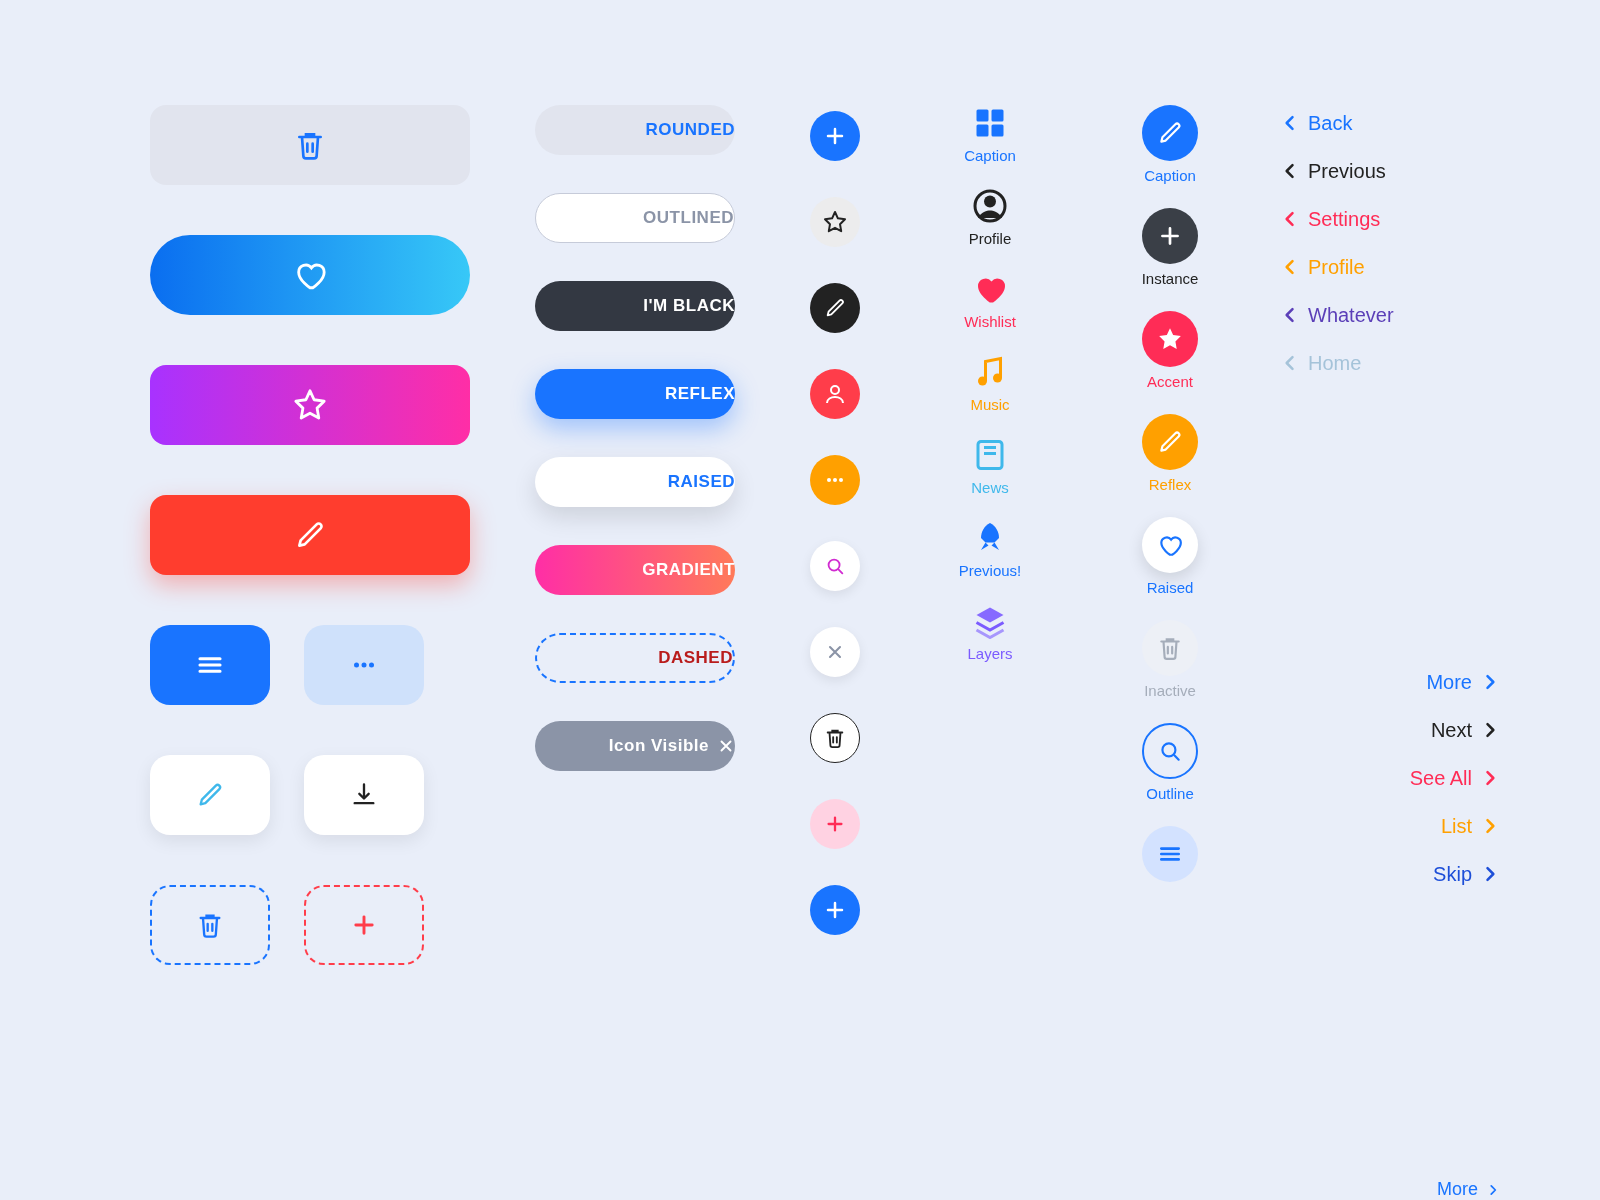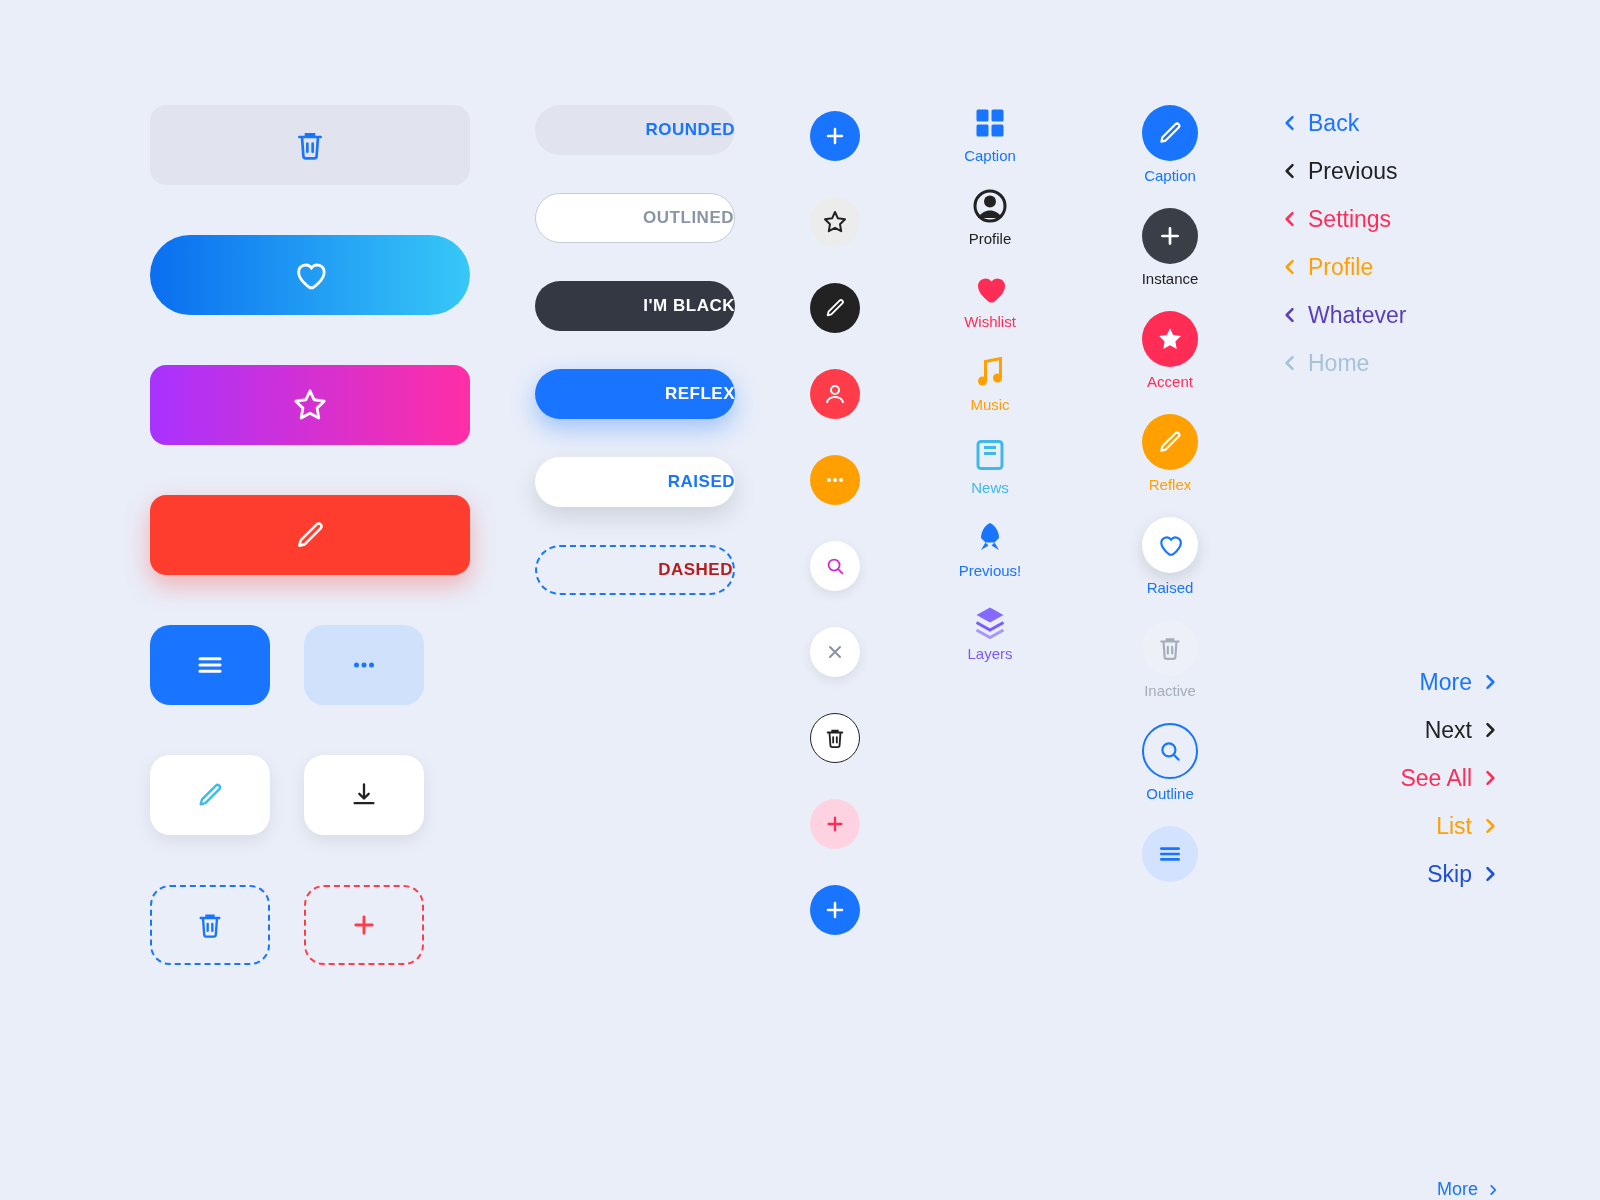--- a/index.html
+++ b/index.html
@@ -70,21 +70,21 @@
   .cap-cell .circ { width:56px; height:56px; }
   .cap { font-size:15px; font-weight:500; }
   .cap-blue{color:#1974ff;} .cap-black{color:#222;} .cap-red{color:#ff2c56;}
   .cap-orange{color:#ffa000;} .cap-sky{color:#3fb8eb;} .cap-gray{color:#a5adba;}
   .cap-purple{color:#7b5bff;}
   
   .col6 { width:220px; gap:20px; padding-top:4px; justify-content:space-between; }
   .nav-group { display:flex; flex-direction:column; gap:20px; }
   .nav-link {
     display:flex; align-items:center; gap:8px;
-    font-size:23px; font-weight:500; cursor:pointer;
+    font-size:20px; font-weight:500; cursor:pointer;
   }
   .nav-link.right { justify-content:flex-end; }
   .nav-link svg { flex-shrink:0; }
   .nl-blue{color:#1974ff;} .nl-black{color:#222;} .nl-red{color:#ff2c56;}
   .nl-orange{color:#ffa000;} .nl-purple{color:#5b3fb8;} .nl-gray{color:#a5c3d9;}
   .nl-sky{color:#1d4ed8;margin-left:48px;}
   .mini { font-size:18px; }
   
   svg { display:block; }
 </style>
@@ -242,23 +242,32 @@
     </div>
   <div class="lbl-btn lb-black">
       <span>I'M BLACK</span>
     </div>
   <div class="lbl-btn lb-blue">
       <span>REFLEX</span>
     </div>
   <div class="lbl-btn lb-raised">
       <span>RAISED</span>
     </div>
+  <div class="lbl-btn lb-grad">
+      <span>GRADIENT</span>
+    </div>
   <div class="lbl-btn lb-dashed">
       <span>DASHED</span>
     </div>
+  <div class="lbl-btn lb-iconvis">
+    <span>Icon Visible</span>
+    <svg width="18" height="18" viewBox="0 0 24 24" style="color:#fff">
+        <use href="#i-close"></use>
+      </svg>
+  </div>
 </div>
 
 <div class="col col3">
   <div class="circ c-blue">
       <svg width="24" height="24" viewBox="0 0 24 24" style="color:#fff">
         <use href="#i-plus"></use>
       </svg>
     </div>
   <div class="circ c-paleg">
       <svg width="24" height="24" viewBox="0 0 24 24" style="color:#222">

